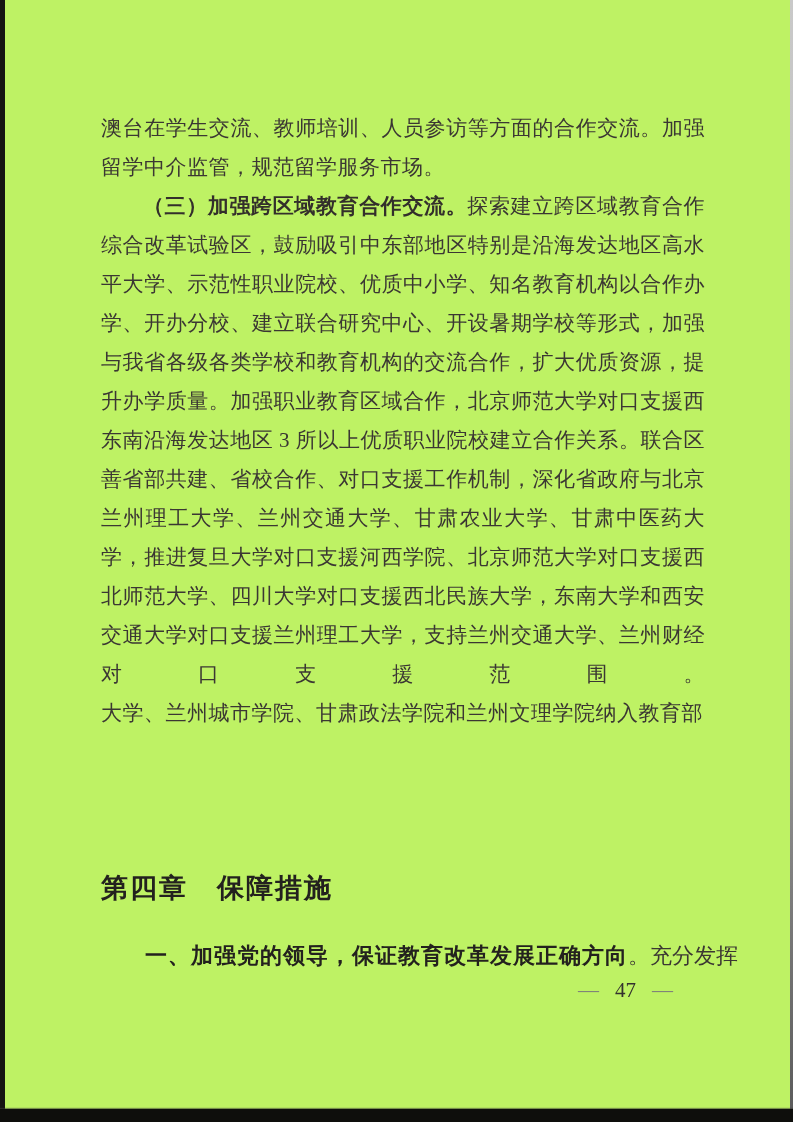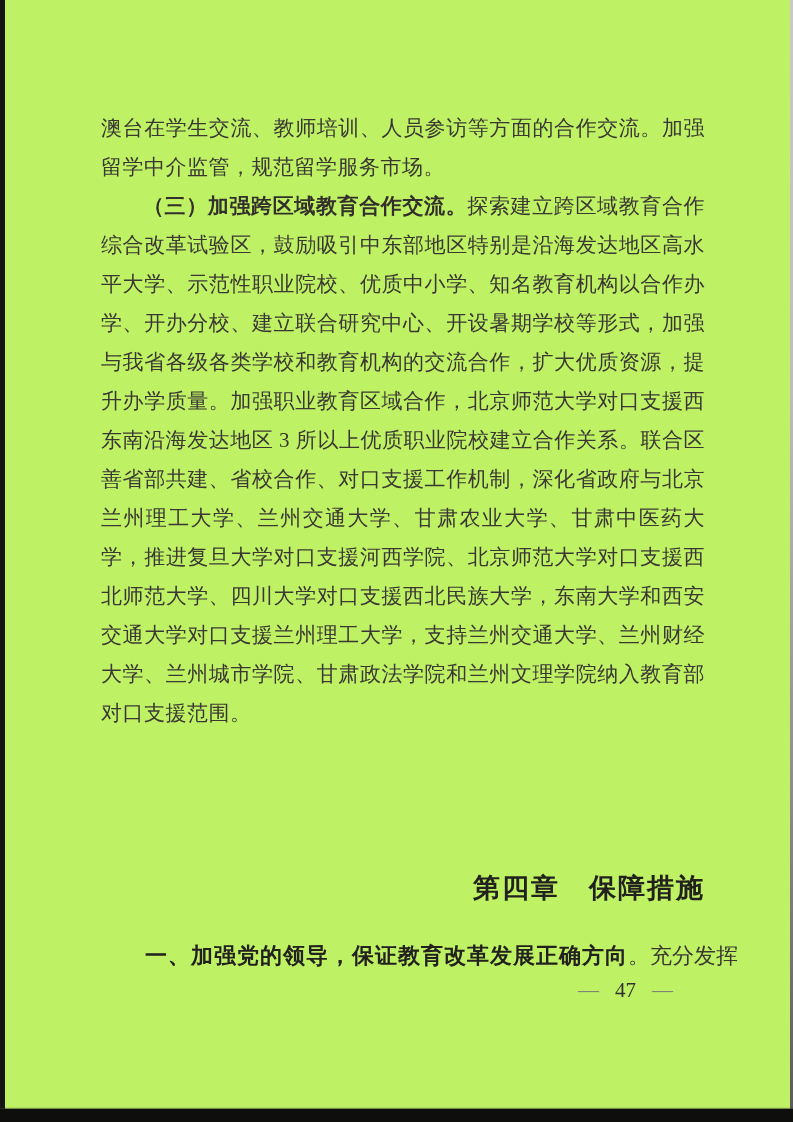--- a/index.html
+++ b/index.html
@@ -61,21 +61,21 @@
   .subhead {
     font-weight: 600;
     color: #332f2b;
   }
   
   .chapter-heading {
     position: absolute;
     left: 101px;
     top: 872px;
     width: 604px;
-    text-align: right;
+    text-align: left;
     font-family: "Liberation Sans", sans-serif;
     font-weight: bold;
     font-size: 27px;
     line-height: 32px;
     color: #23211e;
     letter-spacing: 2px;
   }
   
   .para3-line {
     position: absolute;
@@ -139,22 +139,22 @@
         <div class="line">平大学、示范性职业院校、优质中小学、知名教育机构以合作办</div>
         <div class="line">学、开办分校、建立联合研究中心、开设暑期学校等形式，加强</div>
         <div class="line">与我省各级各类学校和教育机构的交流合作，扩大优质资源，提</div>
         <div class="line">升办学质量。加强职业教育区域合作，北京师范大学对口支援西</div>
         <div class="line">东南沿海发达地区 3 所以上优质职业院校建立合作关系。联合区</div>
         <div class="line">善省部共建、省校合作、对口支援工作机制，深化省政府与北京</div>
         <div class="line">兰州理工大学、兰州交通大学、甘肃农业大学、甘肃中医药大</div>
         <div class="line">学，推进复旦大学对口支援河西学院、北京师范大学对口支援西</div>
         <div class="line">北师范大学、四川大学对口支援西北民族大学，东南大学和西安</div>
         <div class="line">交通大学对口支援兰州理工大学，支持兰州交通大学、兰州财经</div>
+        <div class="line">对口支援范围。</div>
         <div class="line">大学、兰州城市学院、甘肃政法学院和兰州文理学院纳入教育部</div>
-        <div class="line">对口支援范围。</div>
       </div>
 
   </div>
 
   <div class="chapter-heading">第四章　保障措施</div>
 
   <div class="para3-line"><span class="clause-bold">一、加强党的领导，保证教育改革发展正确方向</span><span>。充分发挥</span></div>
 
   <div class="page-number">
     <span class="dash">—</span>

